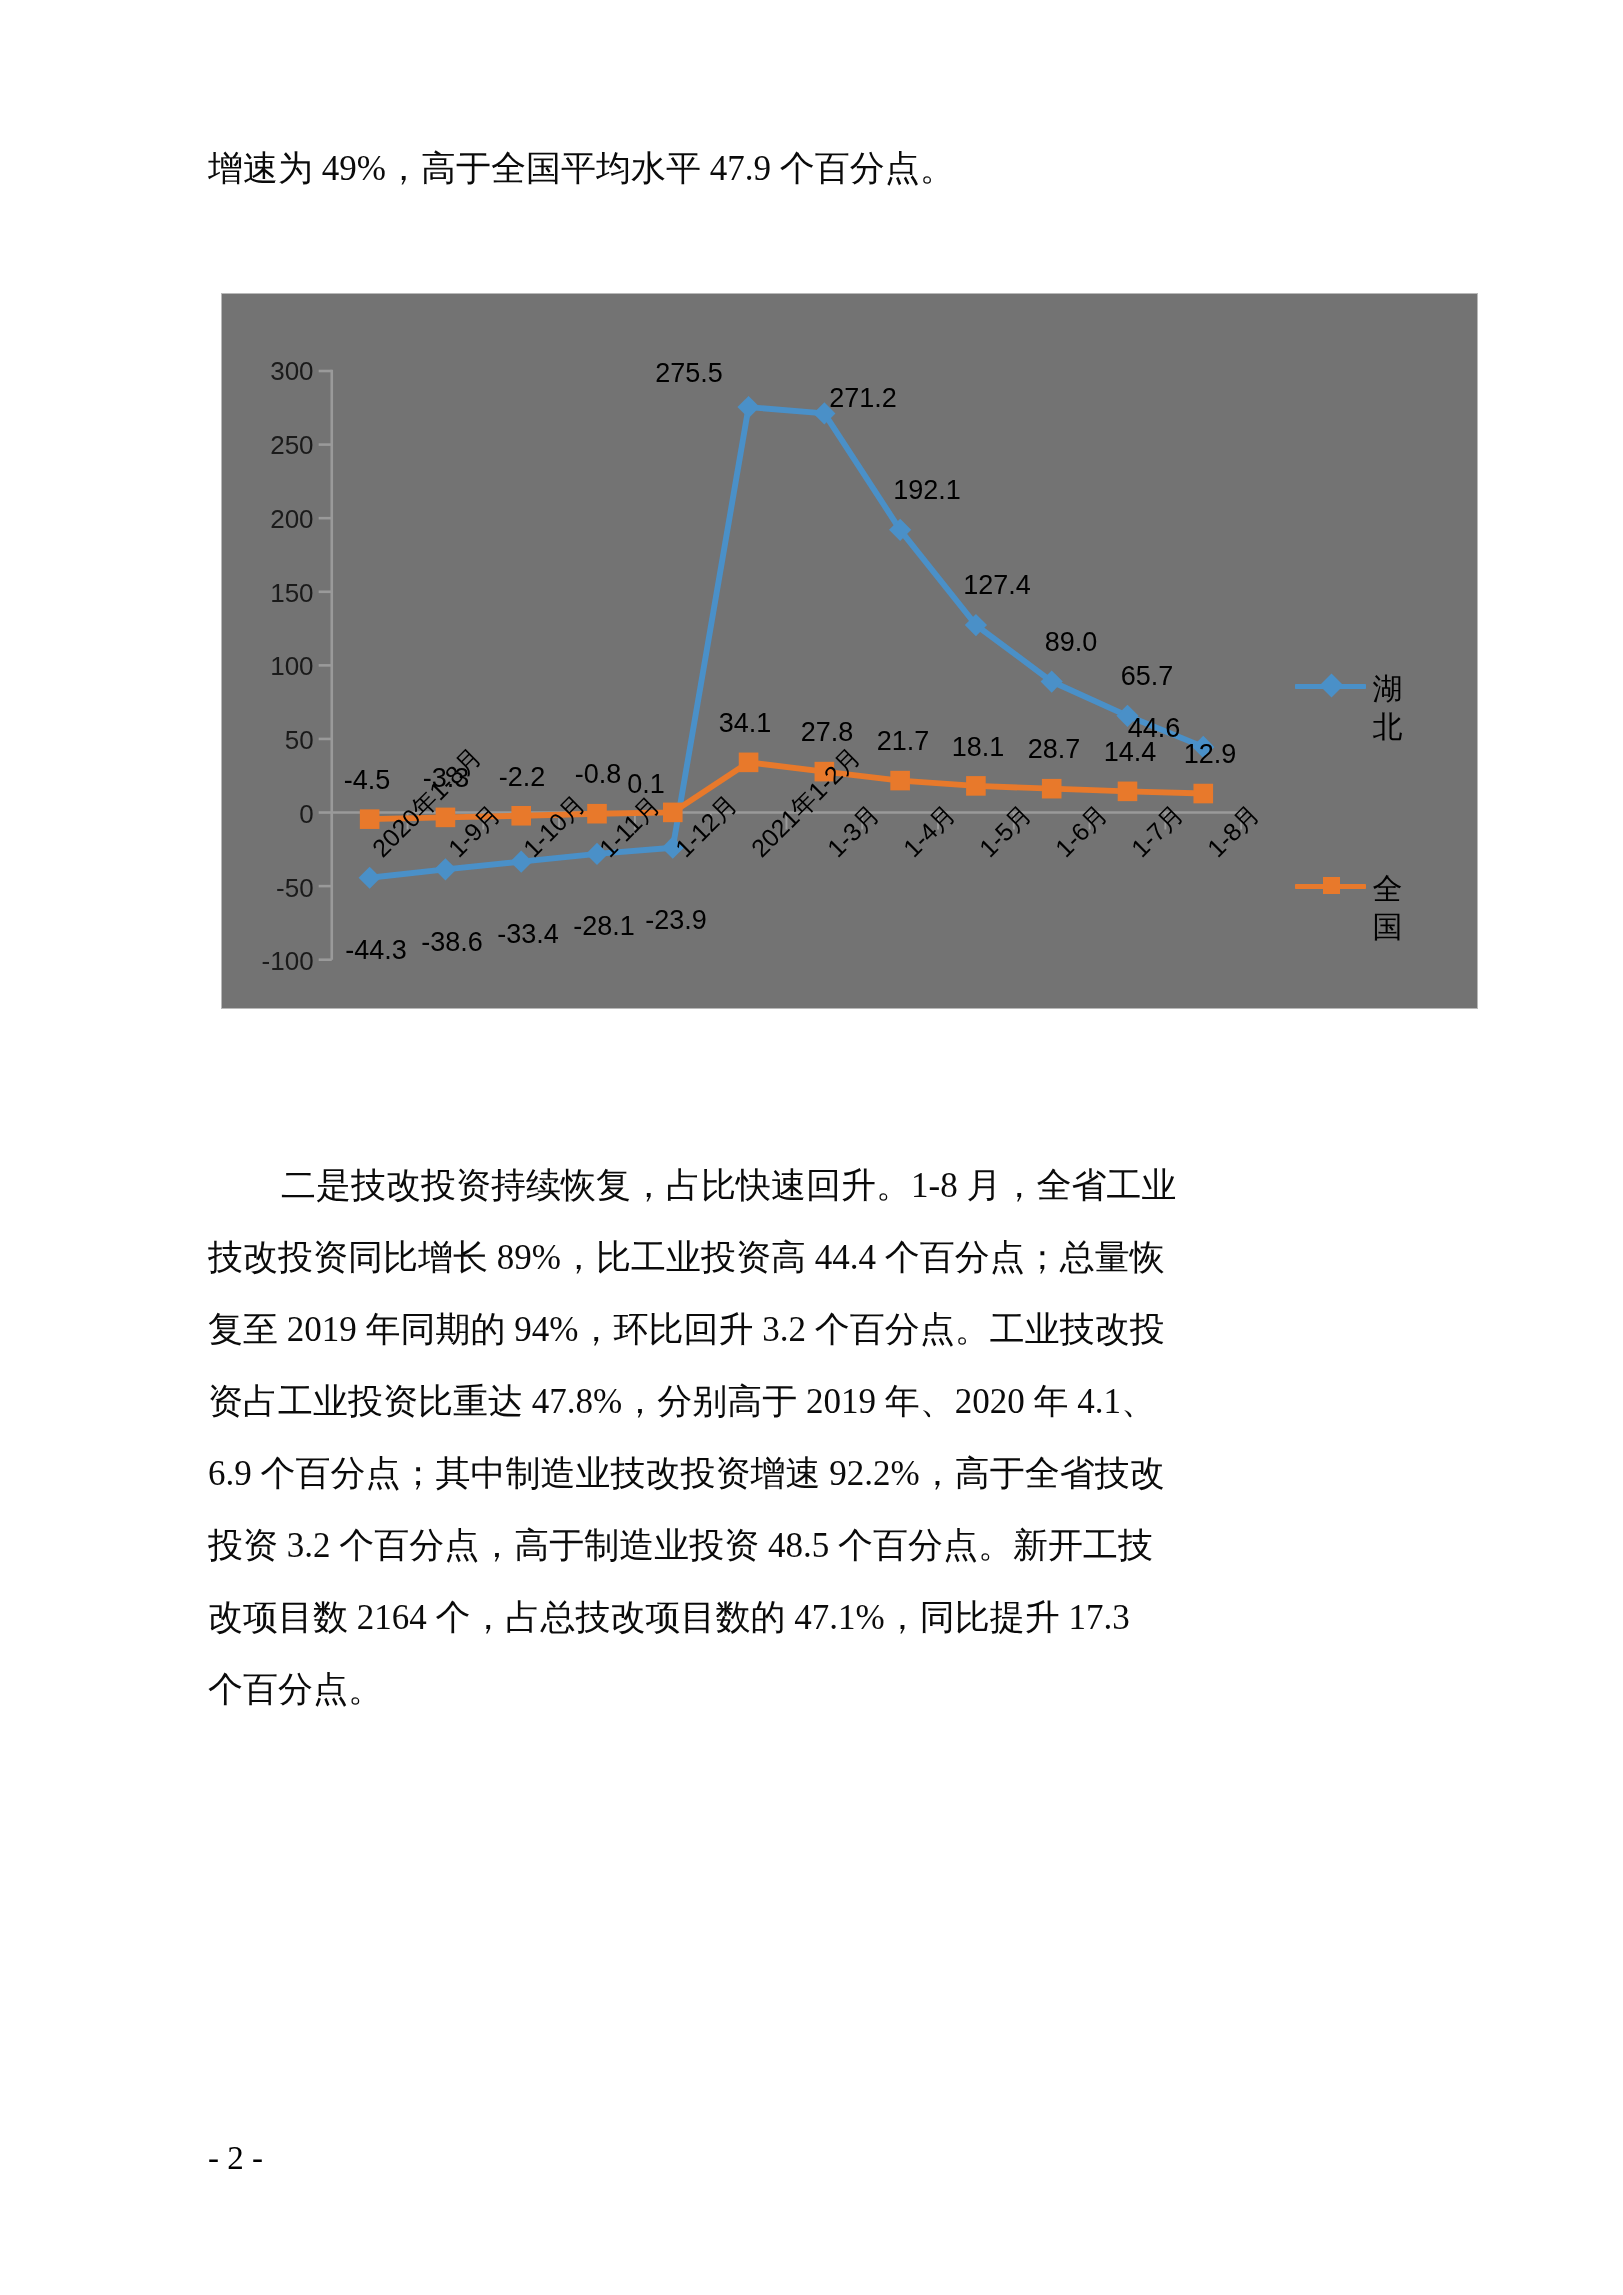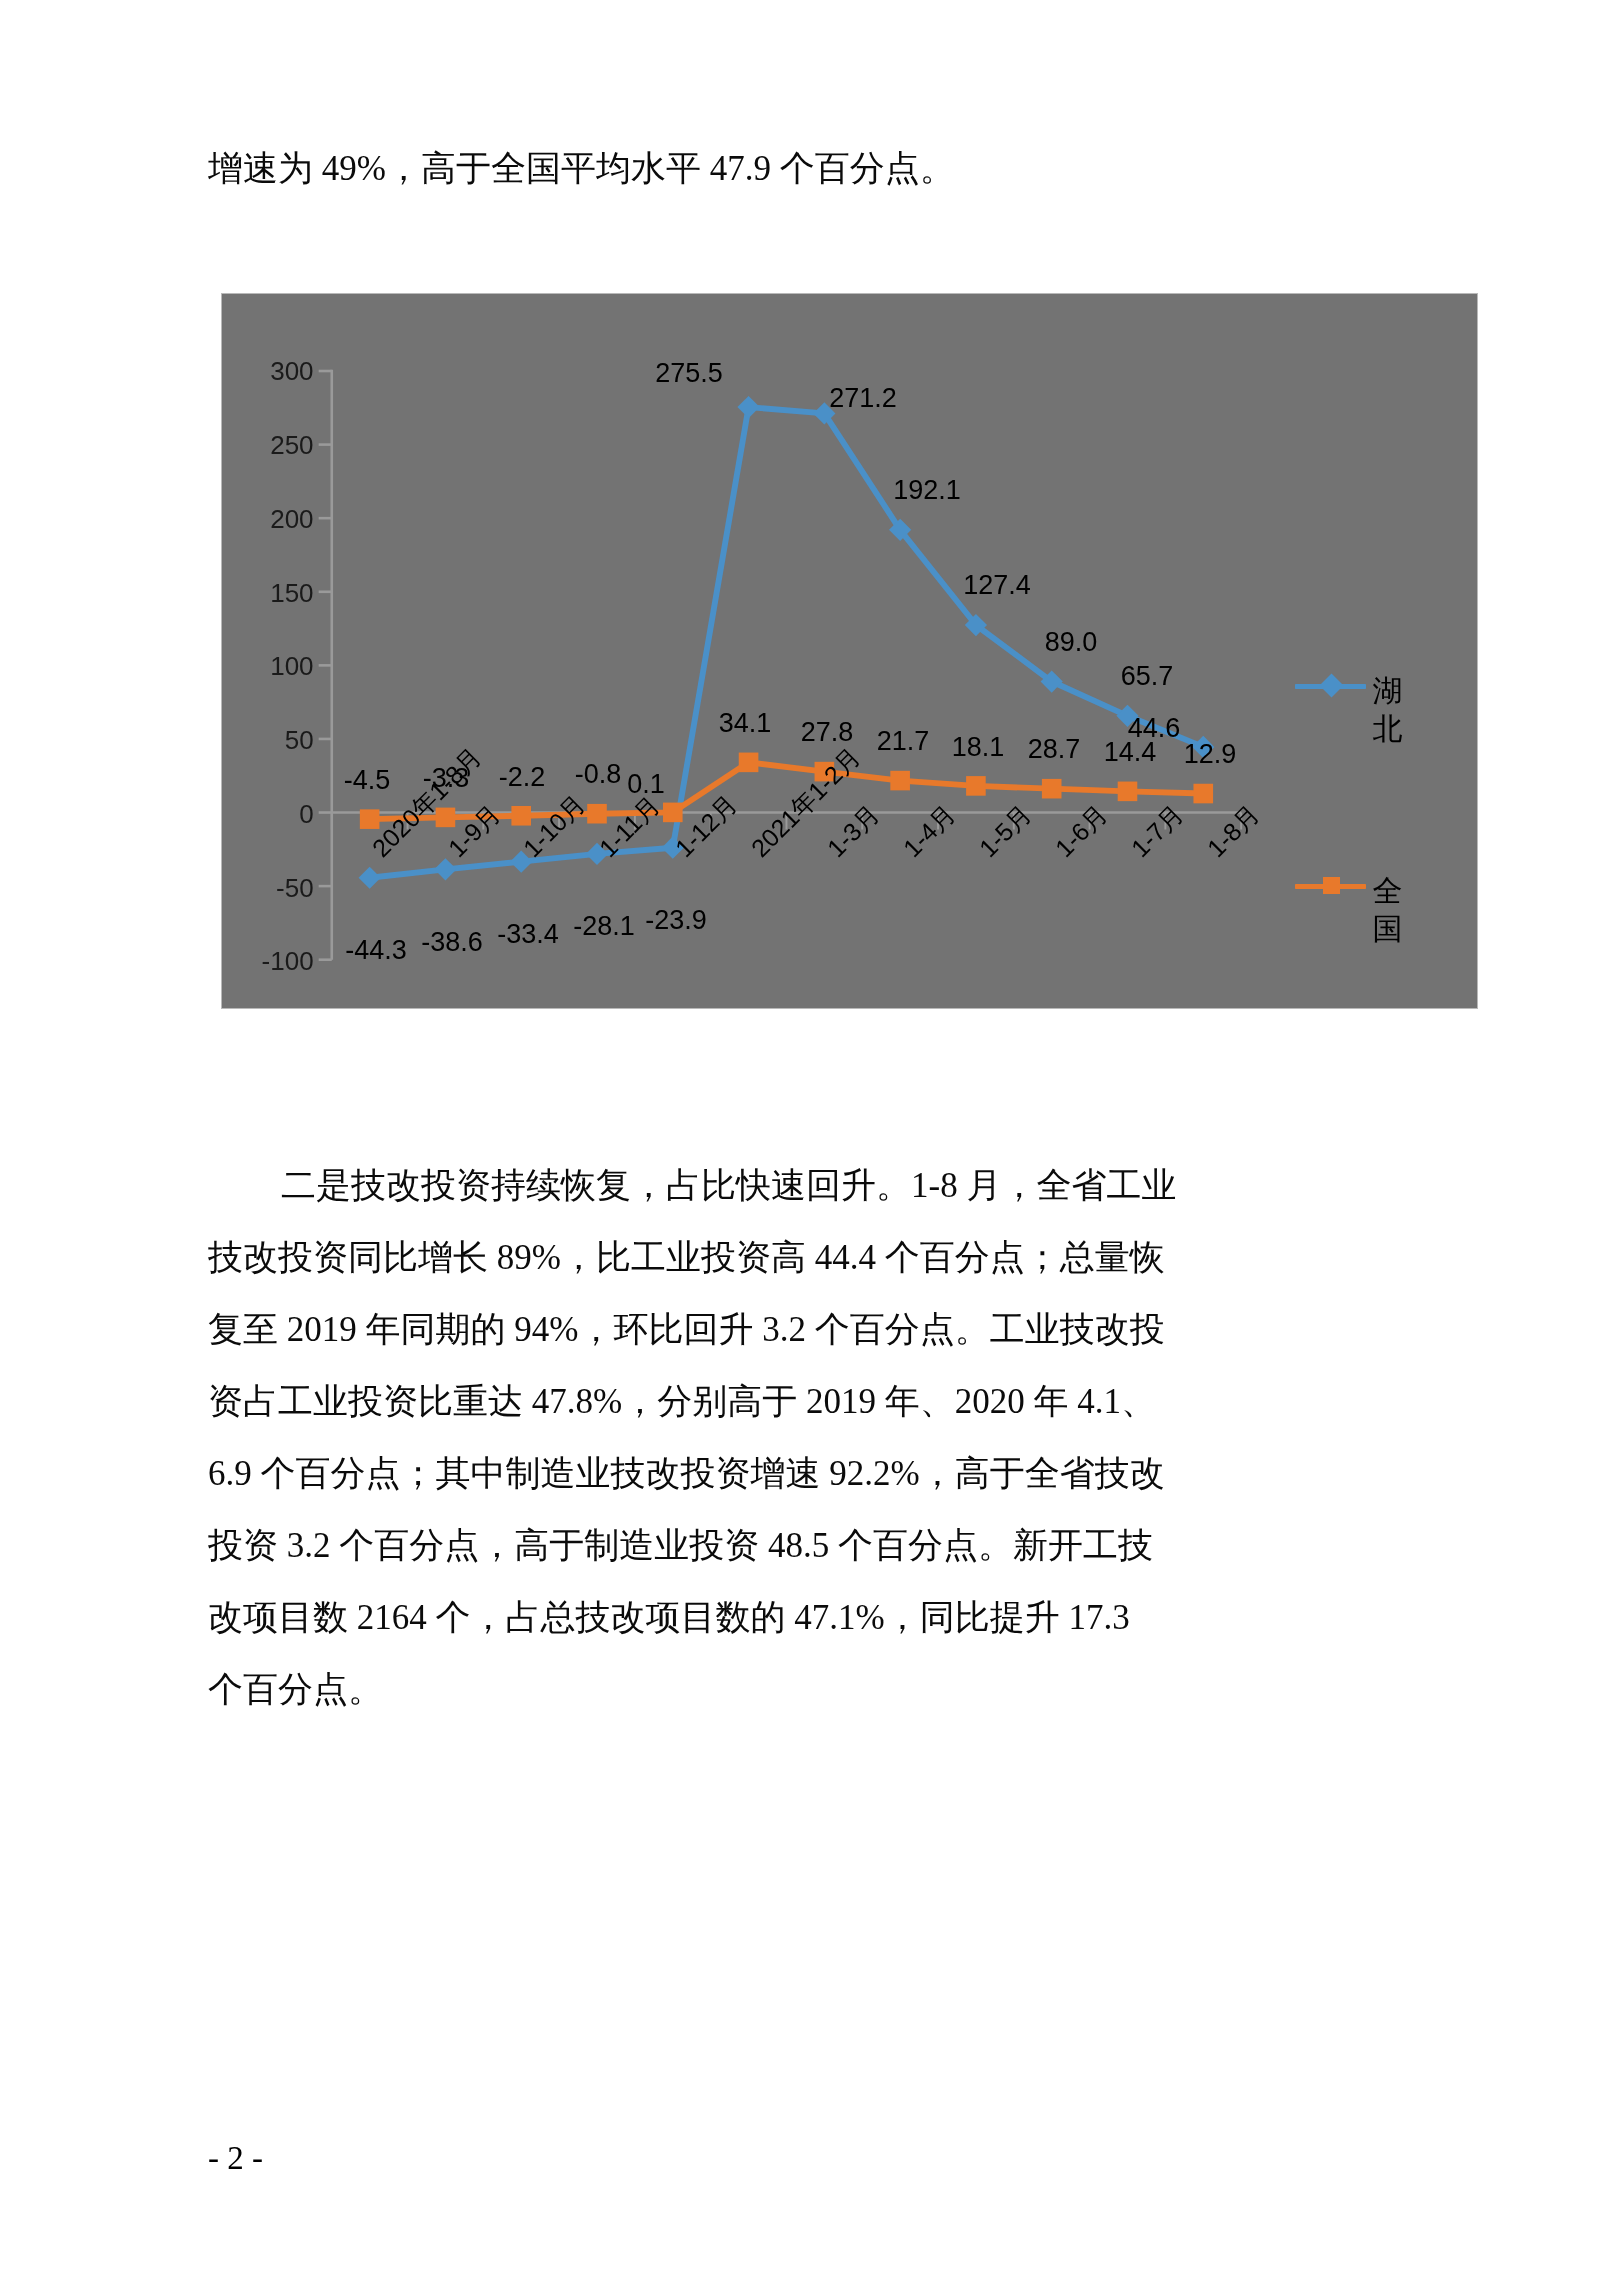--- a/index.html
+++ b/index.html
@@ -70,21 +70,21 @@
     position:relative;width:71px;height:29px;flex:0 0 auto;
   }
   .legend-sym .lline{
     position:absolute;left:0;top:12.4px;width:71px;height:4.6px;border-radius:0.7px;
   }
   .legend-sym .lmark{
     position:absolute;left:27.5px;top:5.2px;width:17px;height:17px;
   }
   .legend-sym .lmark.diamond{transform:rotate(45deg);}
   .legend-txt{
-    font-family:Liberation Serif, serif;
+    font-family:Liberation Mono, monospace;
     font-size:30px;
     line-height:38px;
     width:35px;
     color:#000;
     margin-left:6.5px;
     word-break:break-all;
   }
 
   
   #figure-caption{

